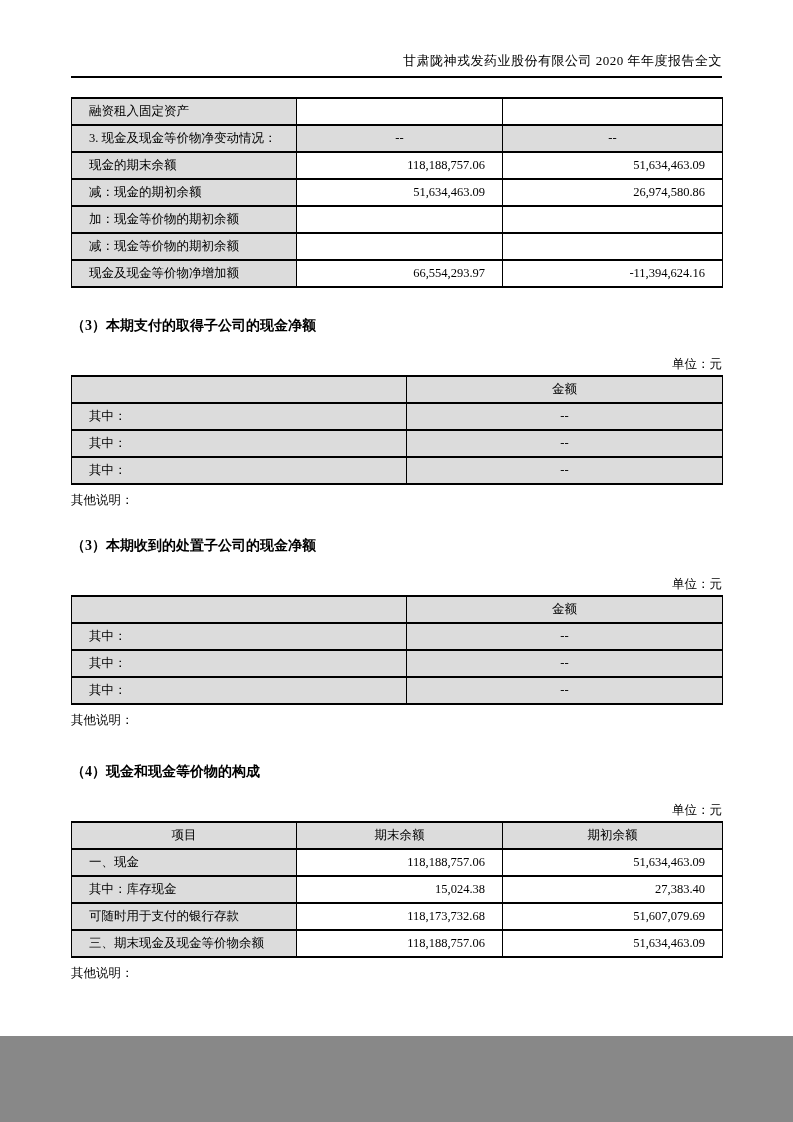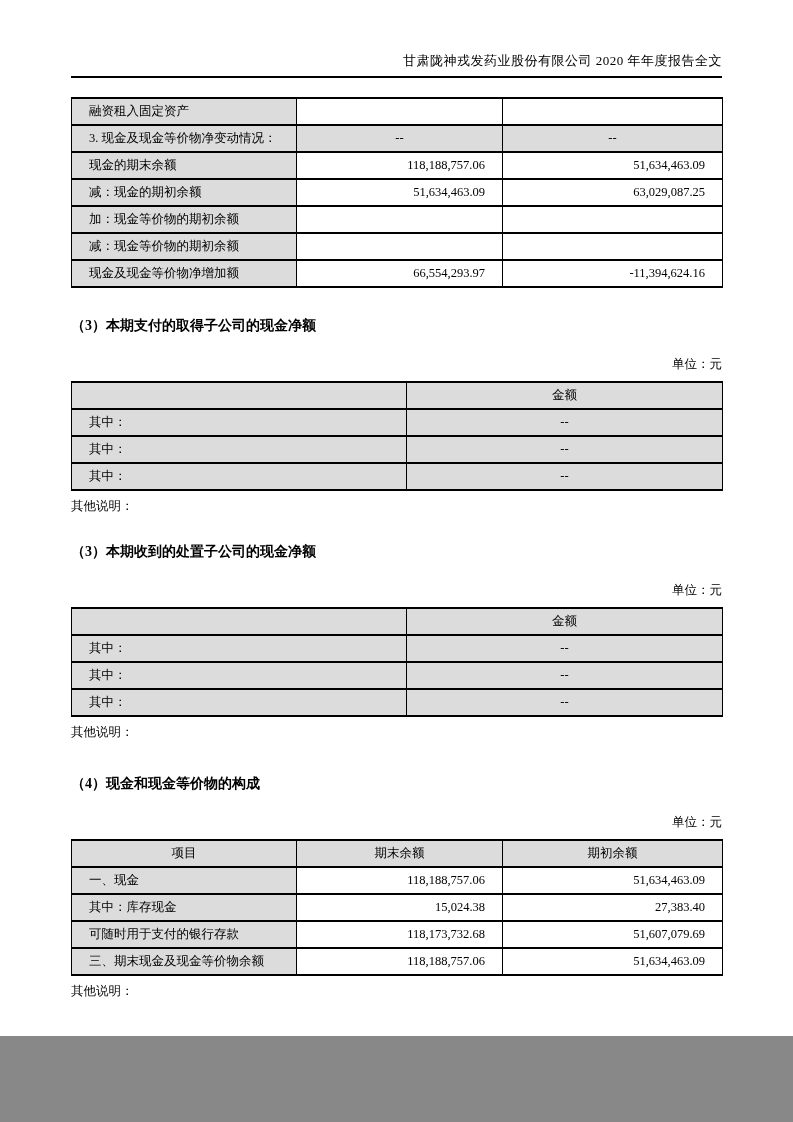--- a/index.html
+++ b/index.html
@@ -55,21 +55,21 @@
     font-weight:bold;
     line-height:19px;
   }
   .sec-heading.big-gap { margin-top:34px; }
   .unit-line {
     margin-top:21px;
     text-align:right;
     font-size:12.5px;
     line-height:16px;
   }
-  .data-table-wrap { margin-top:9px; }
+  .data-table-wrap { margin-top:3px; }
   .notes {
     margin-top:7px;
     font-size:12.5px;
     line-height:16px;
   }
   .page-number {
     position:absolute;
     top:1037px;
     right:78px;
     font-size:13px;
@@ -104,21 +104,21 @@
             <td class="shade ctr">--</td>
           </tr>
           <tr>
             <td class="shade ind2">现金的期末余额</td>
             <td class="num">118,188,757.06</td>
             <td class="num">51,634,463.09</td>
           </tr>
           <tr>
             <td class="shade ind1">减：现金的期初余额</td>
             <td class="num">51,634,463.09</td>
-            <td class="num">63,029,087.25</td>
+            <td class="num">26,974,580.86</td>
           </tr>
           <tr>
             <td class="shade ind1">加：现金等价物的期初余额</td>
             <td class="num"></td>
             <td class="num"></td>
           </tr>
           <tr>
             <td class="shade ind1">减：现金等价物的期初余额</td>
             <td class="num"></td>
             <td class="num"></td>

